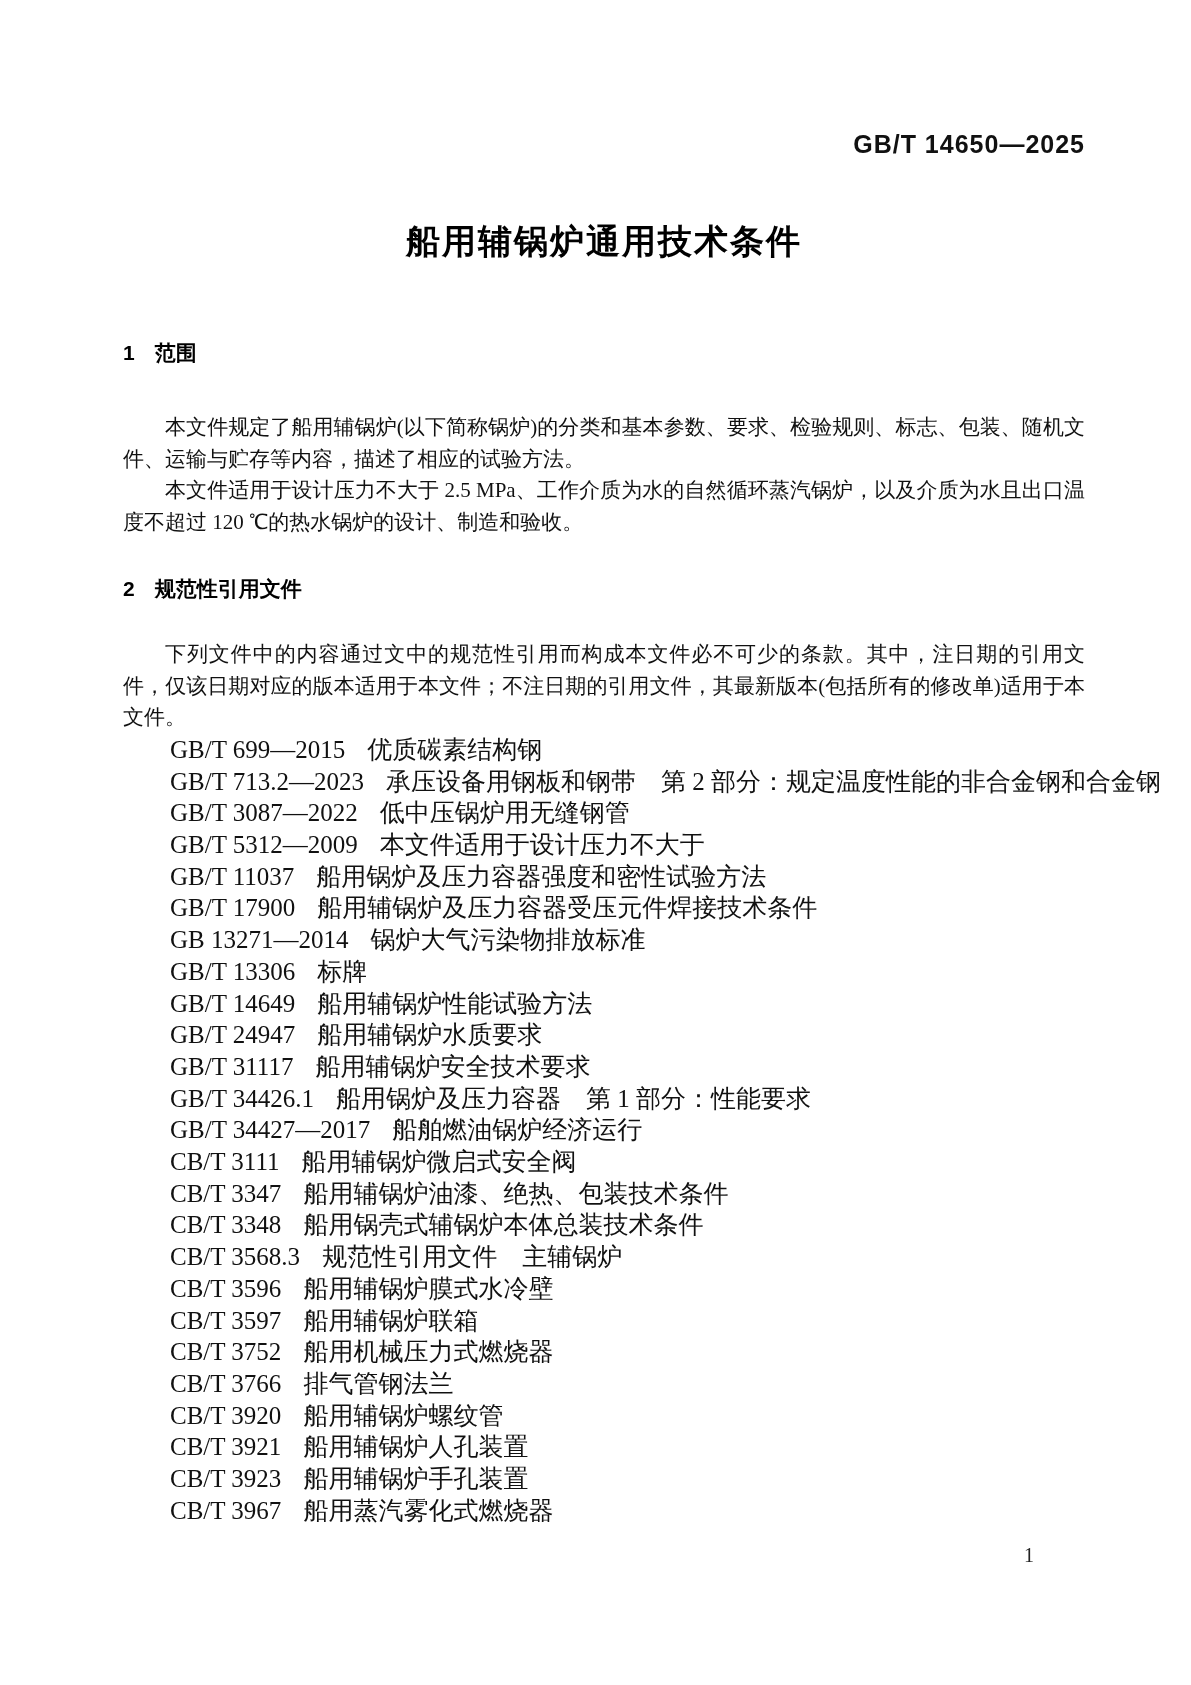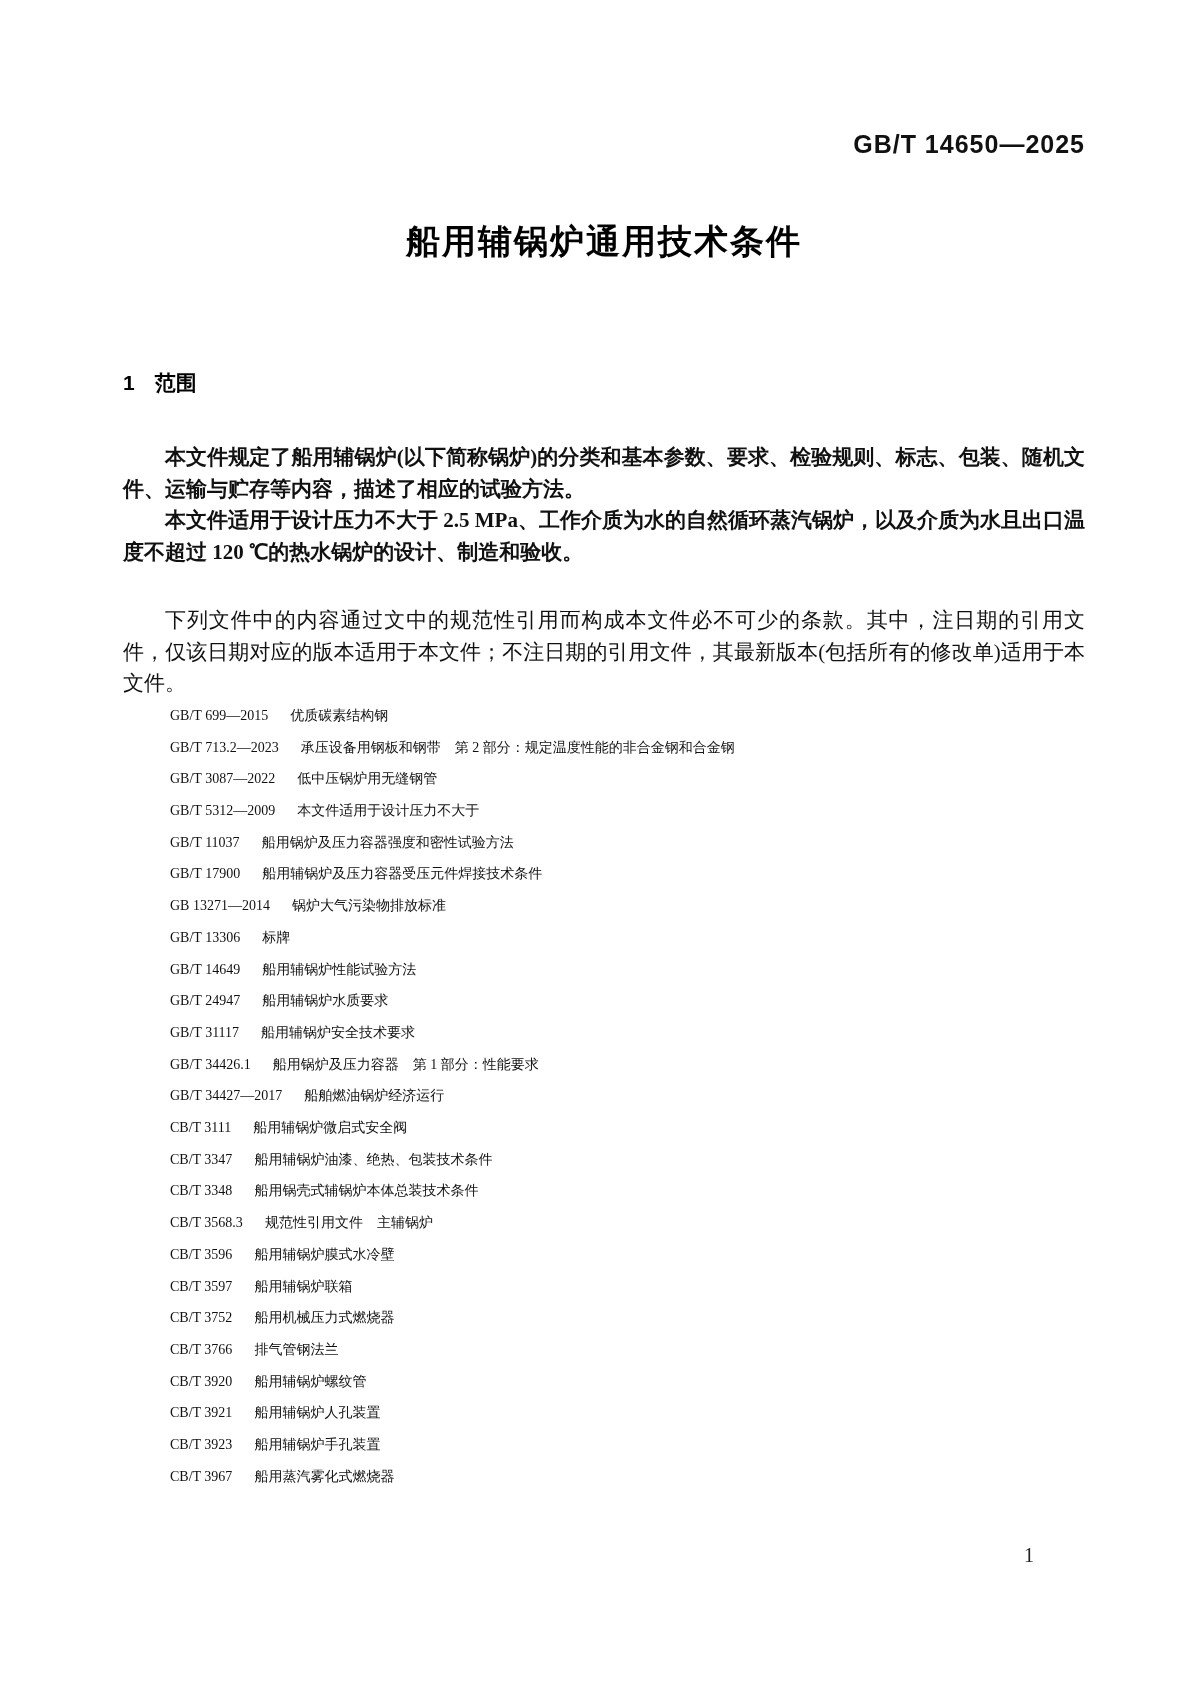--- a/index.html
+++ b/index.html
@@ -36,37 +36,37 @@
     letter-spacing:2px;
     color:#000;
   }
   .sec-heading{
     font-family:"Liberation Sans", sans-serif;
     font-weight:bold;
     font-size:21px;
     color:#000;
   }
   .sec-heading .sec-no{margin-right:20px;}
-  .sec1-heading{margin-top:104px;}
+  .sec1-heading{margin-top:74px;}
   .sec2-heading{margin-top:36px;}
   .body-para{
     margin:0;
     font-size:21px;
     line-height:31.7px;
     text-align:justify;
     text-indent:2em;
     color:#111;
   }
-  .para-block{margin-top:45px;font-weight:bold;}
+  .para-block{margin-top:45px;}
   .intro-block{margin-top:36px;}
   .ref-list{
     margin:0;
     padding:0 0 0 47px;
     list-style:none;
-    font-size:14px;
+    font-size:25px;
     line-height:31.7px;
     color:#111;
   }
   .ref-list li{white-space:nowrap;}
   .ref-code{margin-right:22px;}
   .page-number{
     position:absolute;
     left:1024px;
     top:1544px;
     font-size:20px;
@@ -85,20 +85,23 @@
 
     <div class="sec-heading sec1-heading">
       <span class="sec-no">1</span><span>范围</span>
     </div>
 
     <div class="para-block">
       <p class="body-para">本文件规定了船用辅锅炉(以下简称锅炉)的分类和基本参数、要求、检验规则、标志、包装、随机文件、运输与贮存等内容，描述了相应的试验方法。</p>
       <p class="body-para">本文件适用于设计压力不大于 2.5 MPa、工作介质为水的自然循环蒸汽锅炉，以及介质为水且出口温度不超过 120 ℃的热水锅炉的设计、制造和验收。</p>
     </div>
 
+    <div class="sec-heading sec2-heading">
+      <span class="sec-no">2</span><span>规范性引用文件</span>
+    </div>
 
     <div class="intro-block">
       <p class="body-para">下列文件中的内容通过文中的规范性引用而构成本文件必不可少的条款。其中，注日期的引用文件，仅该日期对应的版本适用于本文件；不注日期的引用文件，其最新版本(包括所有的修改单)适用于本文件。</p>
     </div>
 
     <ul class="ref-list">
 
         <li>
           <span class="ref-code">GB/T 699—2015</span><span class="ref-title">优质碳素结构钢</span>
         </li>

